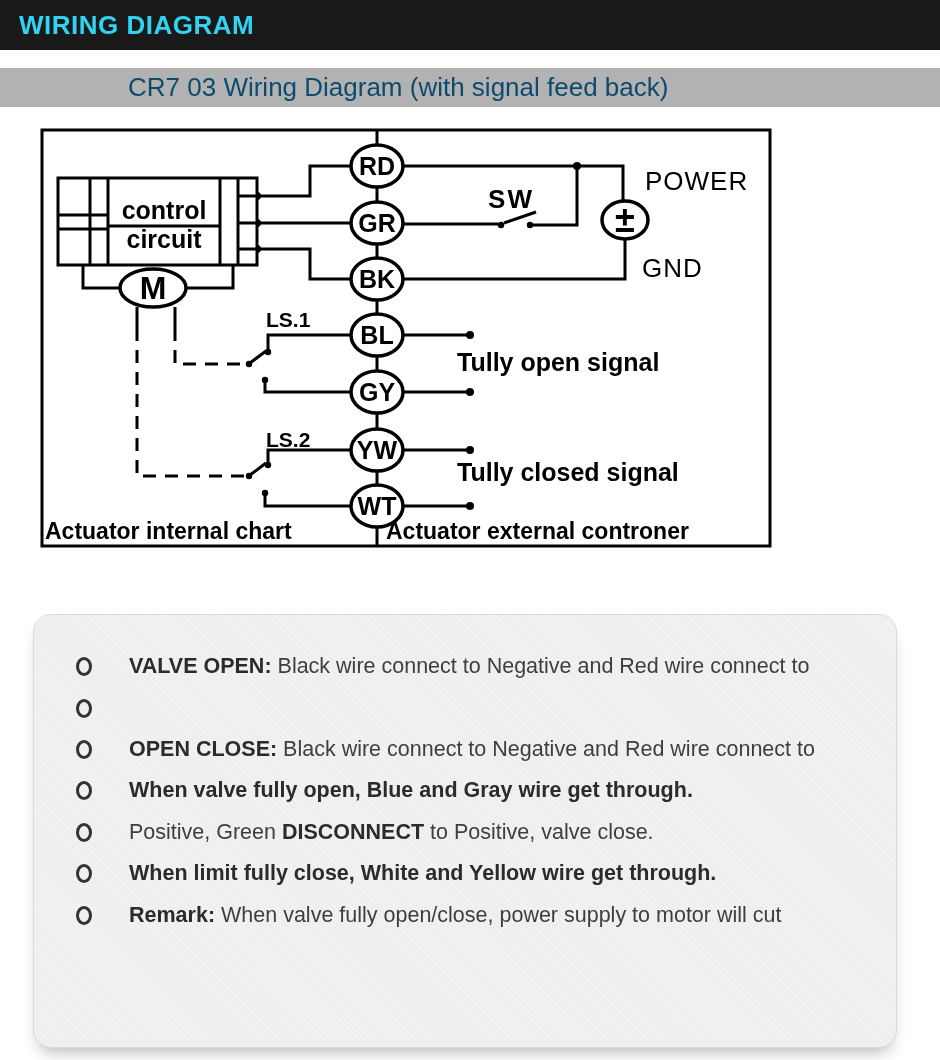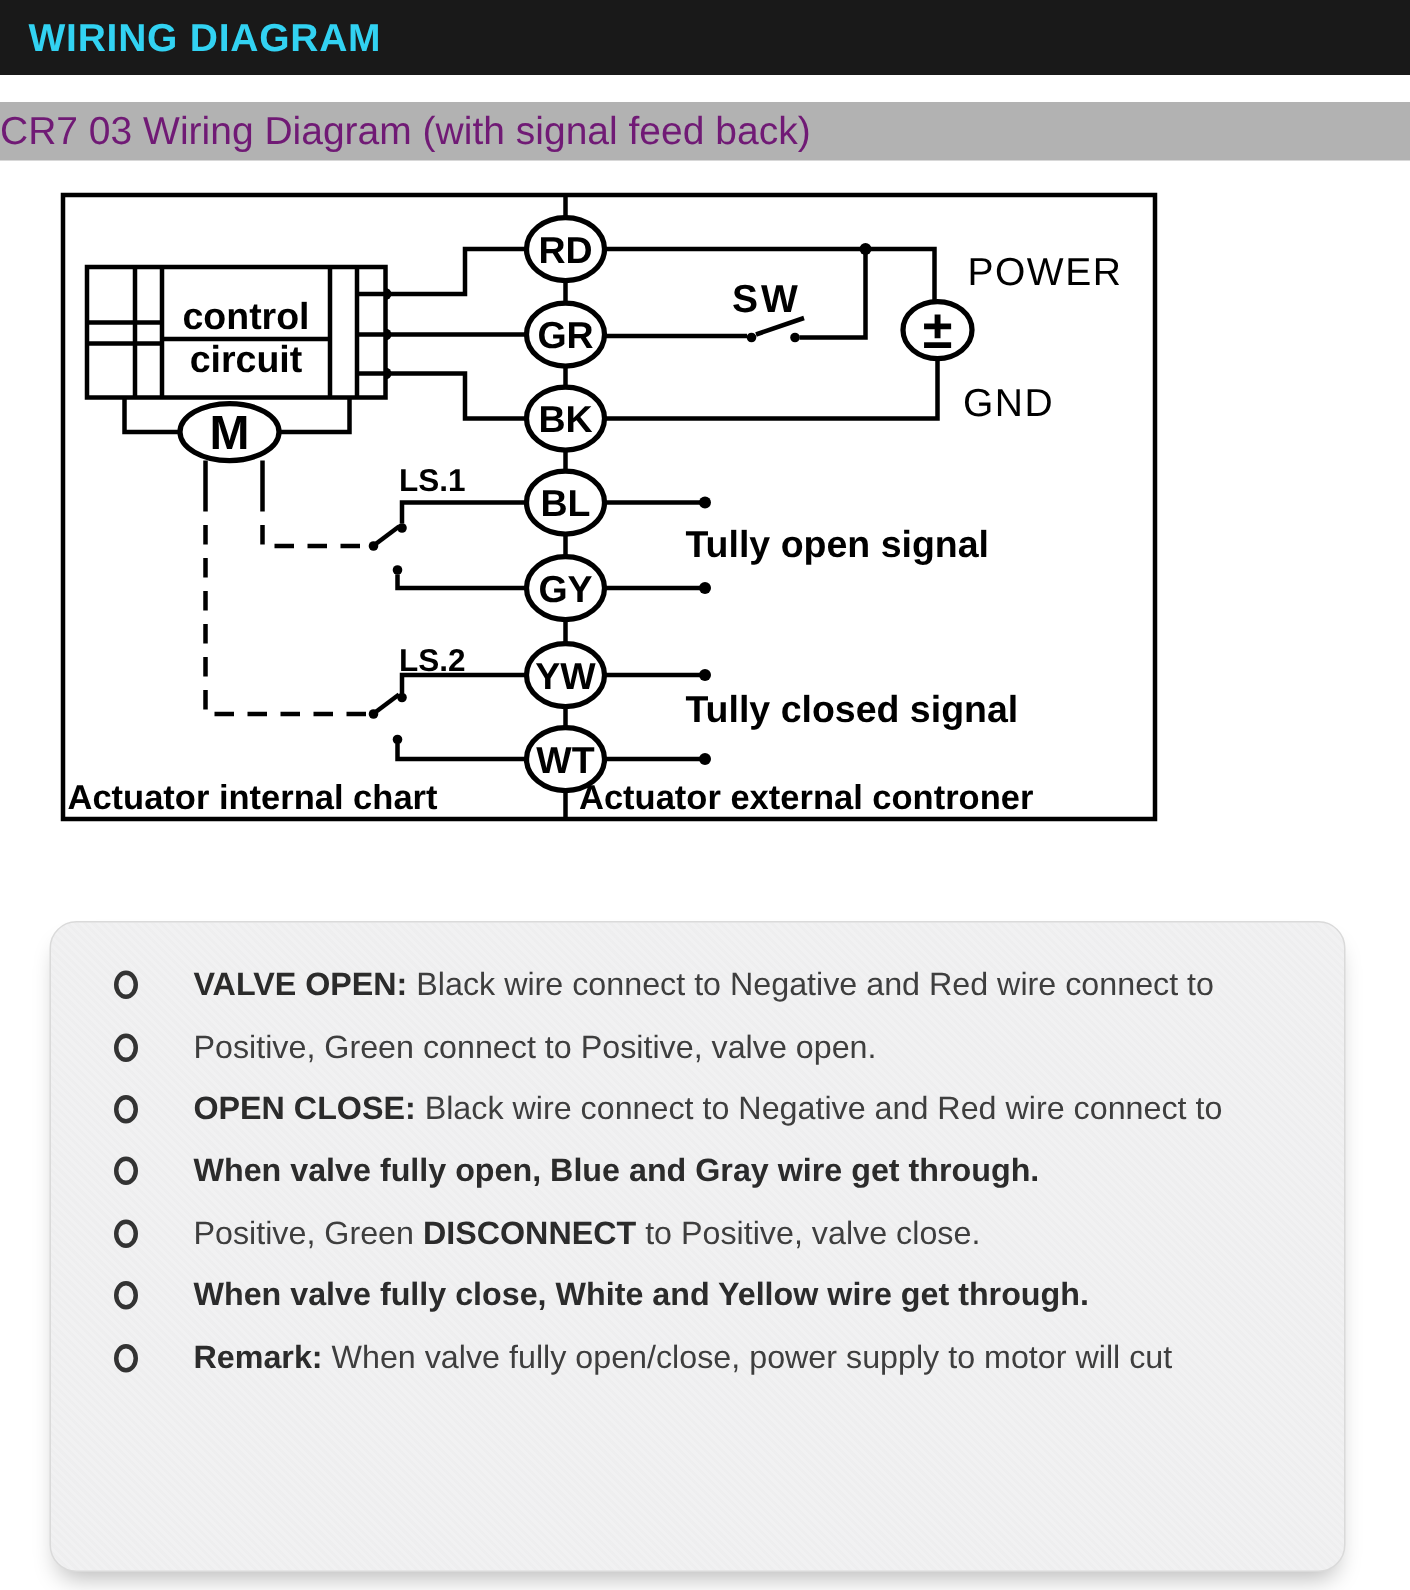--- a/index.html
+++ b/index.html
@@ -4,42 +4,42 @@
 <style>
   html,body{margin:0;padding:0;background:#ffffff;}
   .page{position:relative;width:940px;height:1060px;background:#ffffff;overflow:hidden;
         font-family:"Liberation Sans",sans-serif;}
   
   .topbar{position:absolute;left:0;top:0;width:940px;height:50px;background:#191919;
           display:flex;align-items:center;text-align:right;}
   .topbar .title{color:#32d2f2;font-size:26px;font-weight:700;padding-left:19px;letter-spacing:.5px;}
   .subbar{position:absolute;left:0;top:68px;width:940px;height:39px;background:#b2b2b2;
           display:flex;align-items:center;}
-  .subbar .subtitle{color:#701a75;font-size:26px;font-weight:400;}
+  .subbar .subtitle{color:#0c4a6e;font-size:26px;font-weight:400;padding-left:128px;}
   
   svg{position:absolute;left:0;top:0;}
   .wire{fill:none;stroke:#000;stroke-width:3;}
   .dashed{fill:none;stroke:#000;stroke-width:3;stroke-dasharray:13 9;}
   .node{fill:#fff;stroke:#000;stroke-width:3.5;}
   .boxline{fill:none;stroke:#000;stroke-width:3;}
   .dot{fill:#000;stroke:none;}
   text{font-family:"Liberation Sans",sans-serif;fill:#000;}
   .clabel{font-size:25px;font-weight:700;text-anchor:middle;}
   .mlabel{font-size:32px;font-weight:700;text-anchor:middle;}
   .pm{font-size:36px;font-weight:700;text-anchor:middle;}
   .ctext{font-size:25px;font-weight:600;text-anchor:middle;}
   .swtext{font-size:26px;font-weight:600;letter-spacing:2px;text-anchor:middle;}
   .ptext{font-size:26px;font-weight:500;letter-spacing:1px;}
   .lstext{font-size:21px;font-weight:700;}
   .sigtext{font-size:25px;font-weight:700;}
   .bottomtext{font-size:23px;font-weight:700;}
   
   .panel{position:absolute;left:33px;top:614px;width:864px;height:434px;background:#f1f1f2;
          border:1px solid #dadada;border-radius:18px;box-sizing:border-box;
-         box-shadow:0 10px 16px -6px rgba(0,0,0,0.28);padding-top:21px;
+         box-shadow:0 10px 16px -6px rgba(0,0,0,0.28);padding-top:31px;
          background-image:repeating-linear-gradient(45deg,rgba(0,0,0,0.012) 0 2px,transparent 2px 4px);}
   .note-row{height:41.4px;display:flex;align-items:center;white-space:pre;}
   .bullet{flex:0 0 auto;width:10px;height:13px;border:3px solid #333;border-radius:50%;
           margin-left:42px;margin-right:0;background:transparent;}
   .note-text{margin-left:37px;font-size:21.5px;color:#3e3e3e;}
   .note-text .b{font-weight:700;color:#2b2b2b;}
 </style>
 </head>
 <body>
 
@@ -172,37 +172,36 @@
     <text x="386" y="539" class="bottomtext">Actuator external controner</text>
   </svg>
 
   <div class="panel">
     <div class="note-row">
       <span class="bullet"></span>
       <span class="note-text"><span></span><span class="b">VALVE OPEN:</span><span> Black wire connect to Negative and Red wire connect to</span></span>
     </div>
     <div class="note-row">
       <span class="bullet"></span>
-      <span class="note-text"><span></span><span class="b"></span><span>Positive, Green connect to Positive, valve open.</span></span>
     </div>
     <div class="note-row">
       <span class="bullet"></span>
       <span class="note-text"><span></span><span class="b">OPEN CLOSE:</span><span> Black wire connect to Negative and Red wire connect to</span></span>
     </div>
     <div class="note-row">
       <span class="bullet"></span>
       <span class="note-text"><span></span><span class="b">When valve fully open, Blue and Gray wire get through.</span><span></span></span>
     </div>
     <div class="note-row">
       <span class="bullet"></span>
       <span class="note-text"><span>Positive, Green </span><span class="b">DISCONNECT</span><span> to Positive, valve close.</span></span>
     </div>
     <div class="note-row">
       <span class="bullet"></span>
-      <span class="note-text"><span></span><span class="b">When valve fully close, White and Yellow wire get through.</span><span></span></span>
+      <span class="note-text"><span></span><span class="b">When limit fully close, White and Yellow wire get through.</span><span></span></span>
     </div>
     <div class="note-row">
       <span class="bullet"></span>
       <span class="note-text"><span></span><span class="b">Remark:</span><span> When valve fully open/close, power supply to motor will cut</span></span>
     </div>
   </div>
 
 </div>
 
 </body></html>

